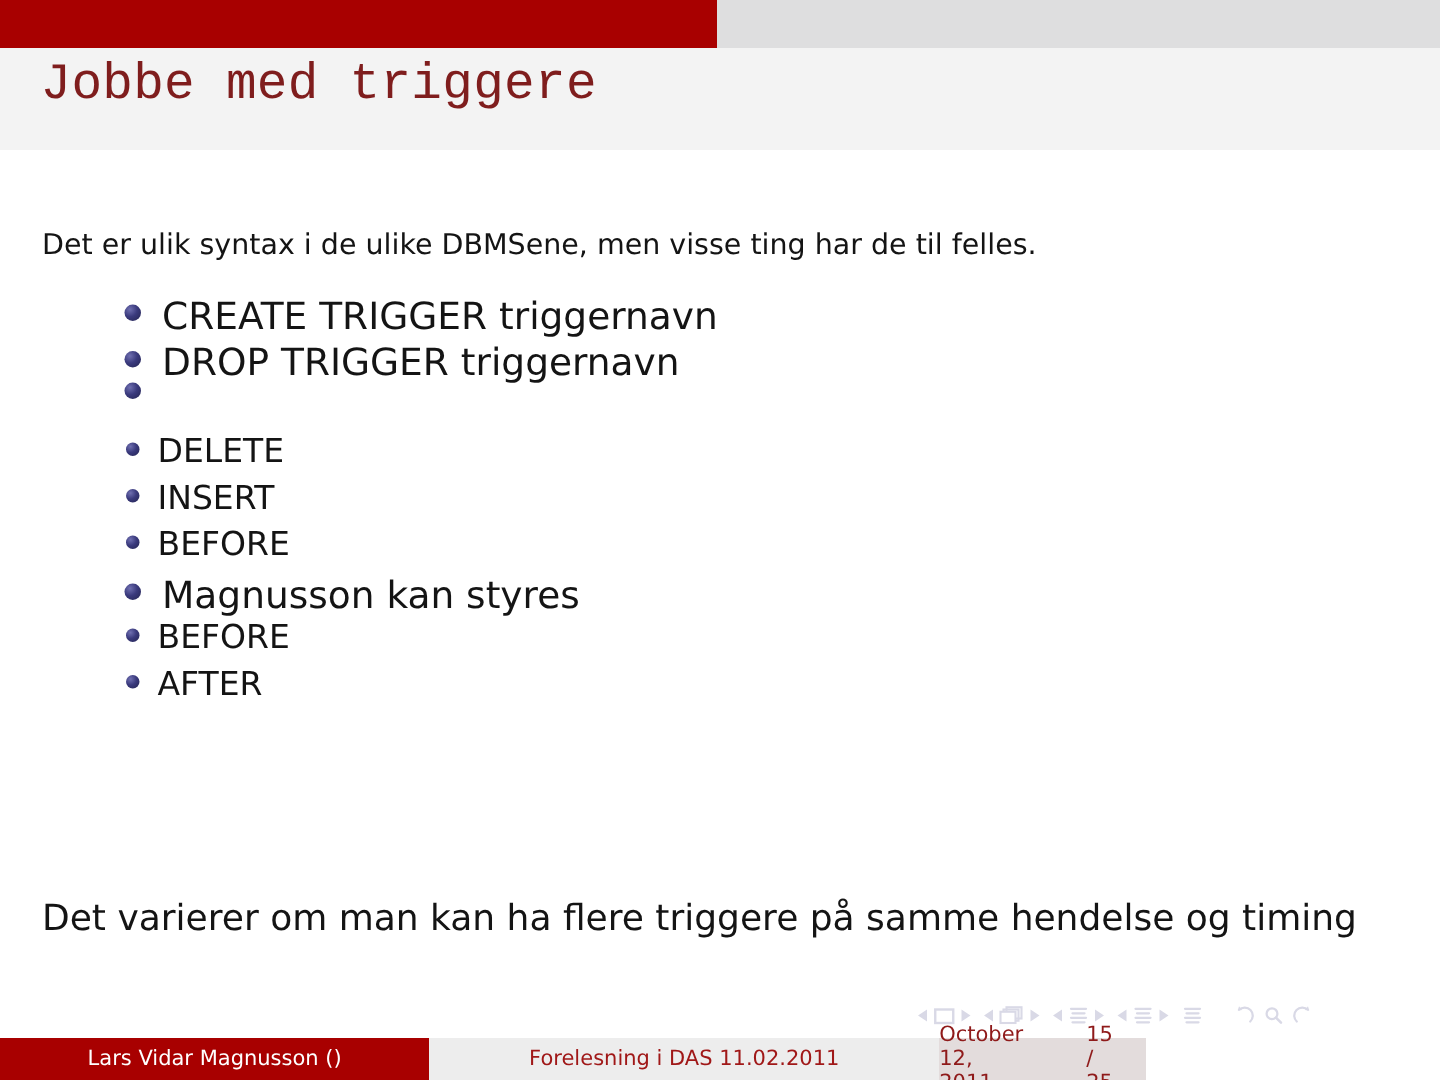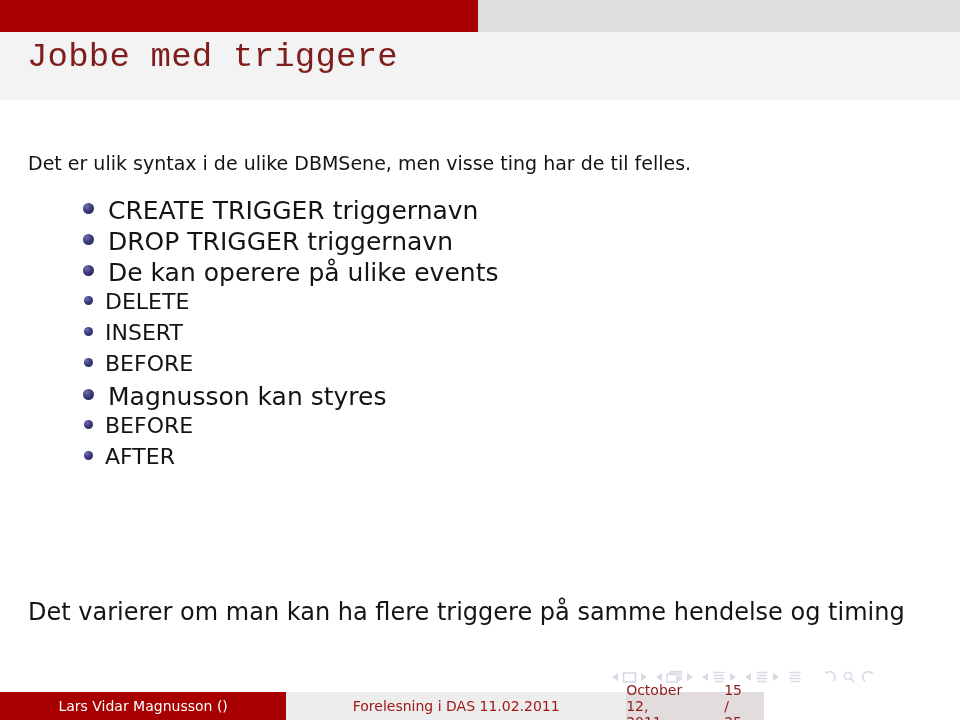--- a/index.html
+++ b/index.html
@@ -221,21 +221,20 @@
         <span class="item-label">CREATE TRIGGER triggernavn</span>
       </div>
 
       <div class="item lvl1">
         <span class="bullet"></span>
         <span class="item-label">DROP TRIGGER triggernavn</span>
       </div>
 
       <div class="item lvl1">
         <span class="bullet"></span>
-        <span class="item-label">De kan operere på ulike events</span>
       </div>
 
       <div class="item lvl2">
         <span class="bullet"></span>
         <span class="item-label">DELETE</span>
       </div>
 
       <div class="item lvl2">
         <span class="bullet"></span>
         <span class="item-label">INSERT</span>

